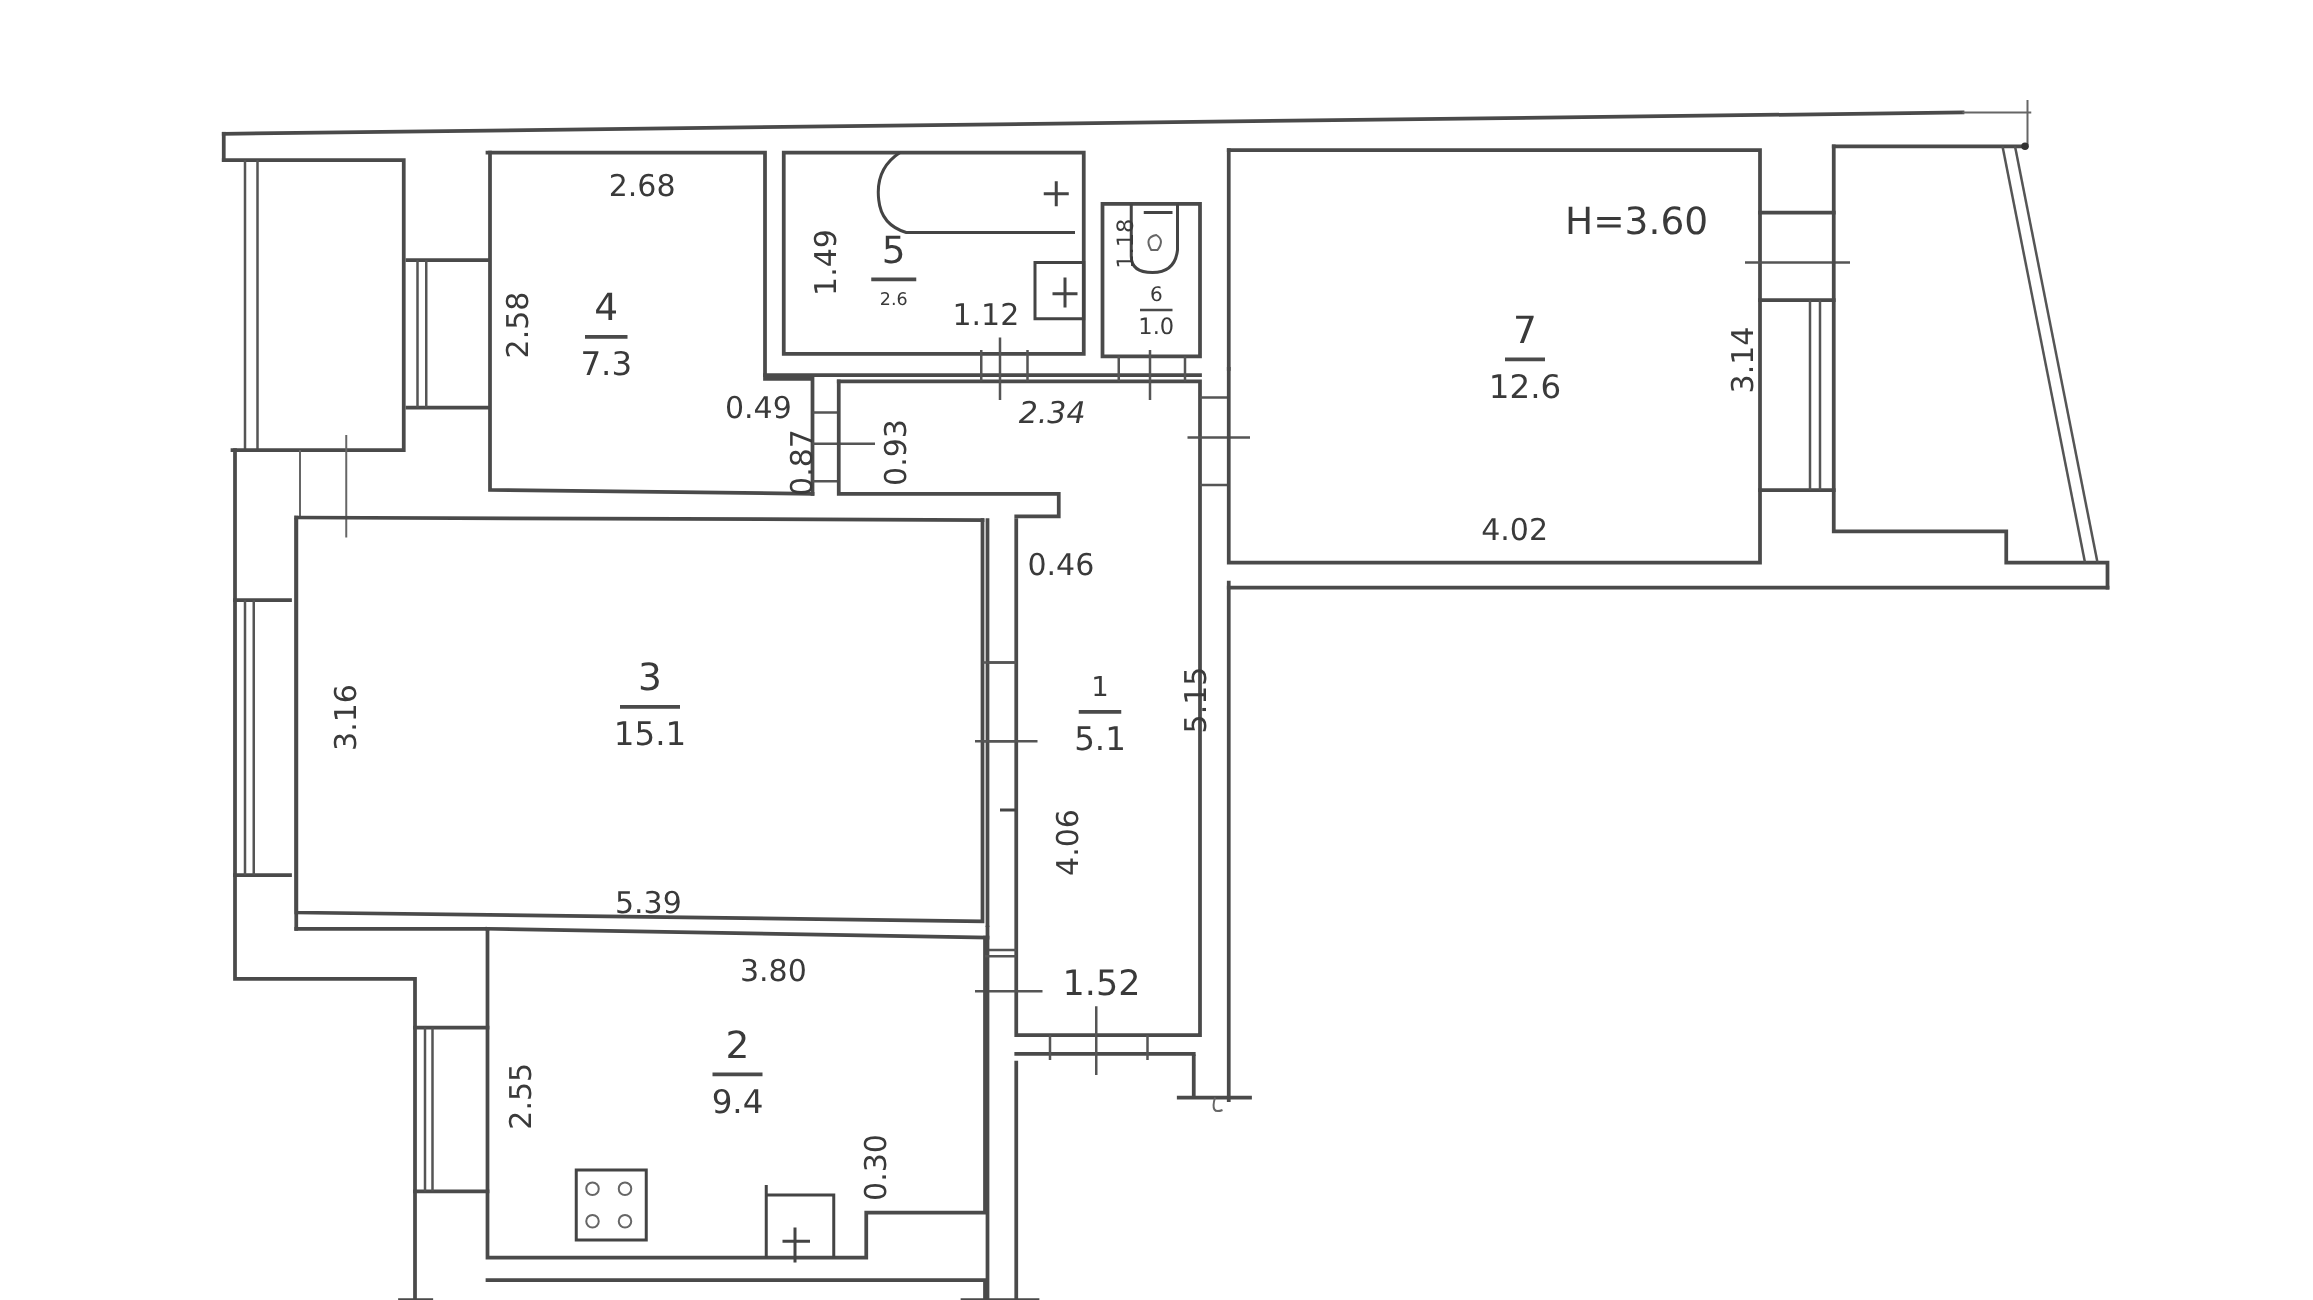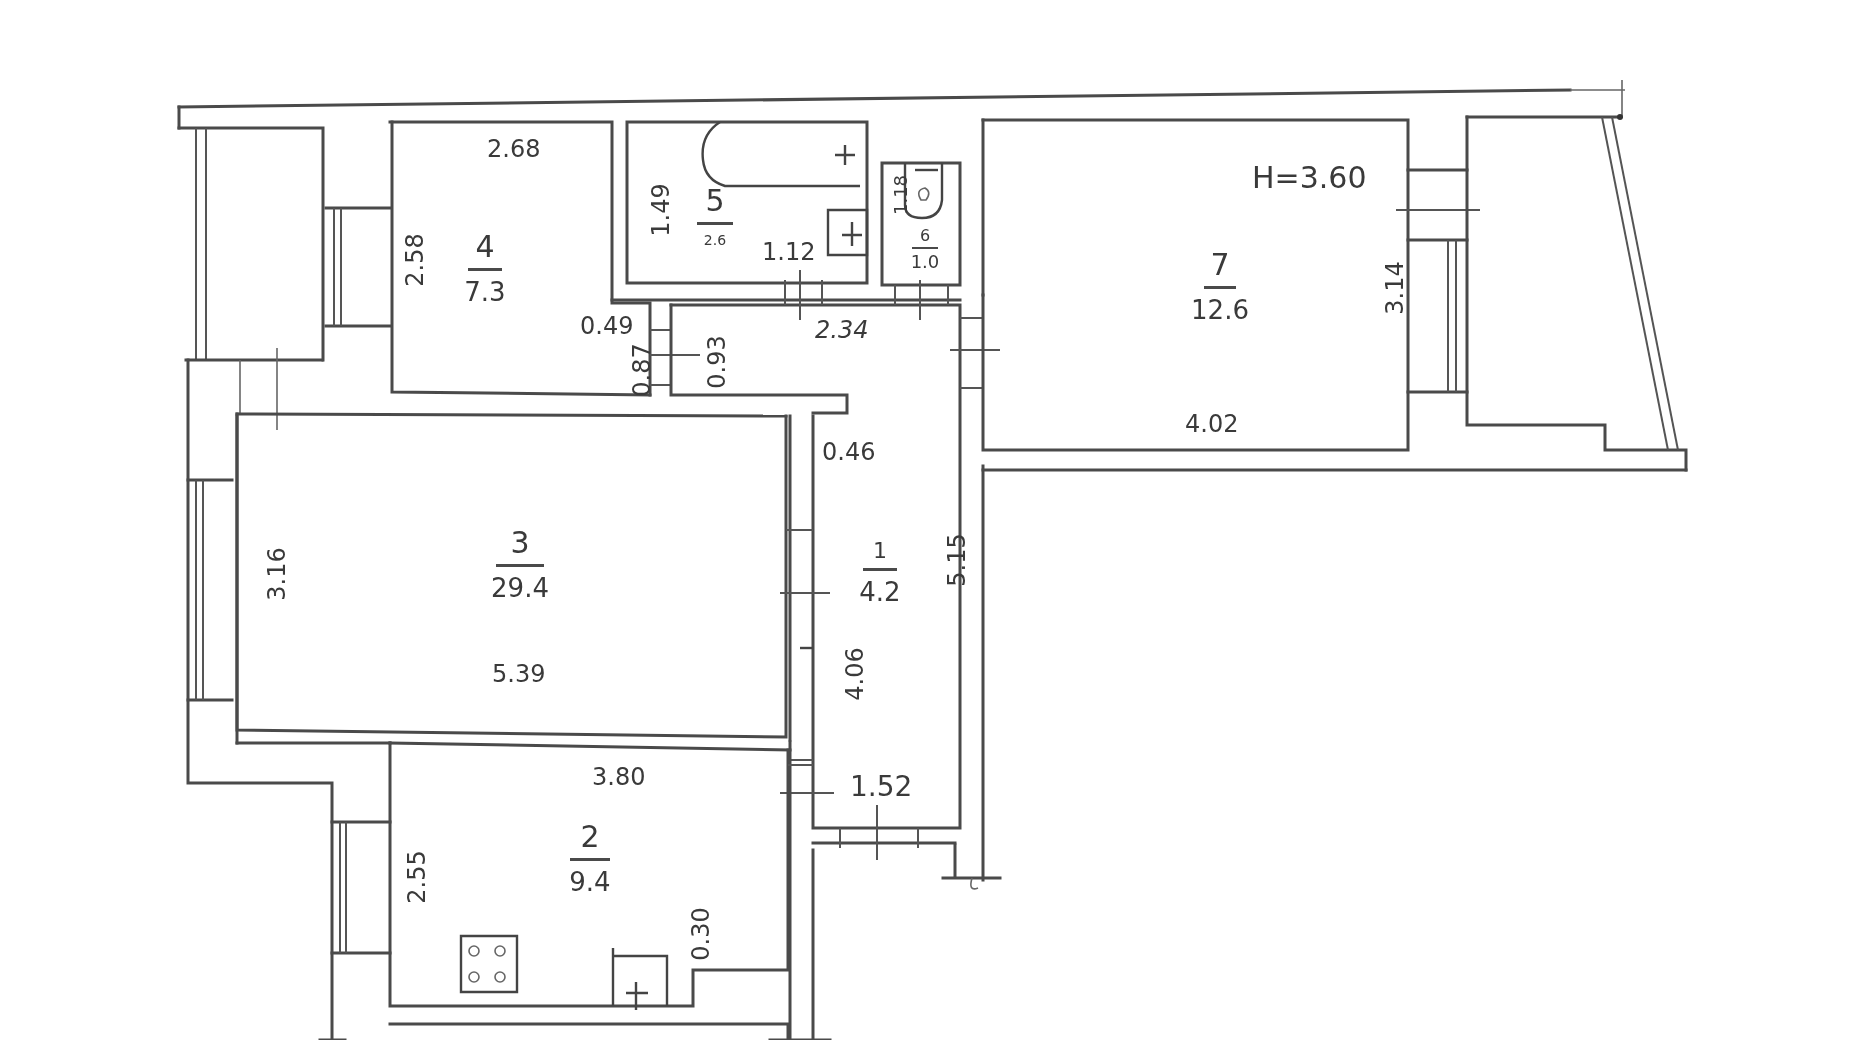--- a/index.html
+++ b/index.html
@@ -158,42 +158,42 @@
   <span class="area" style="font-size:18px;">1.0</span>
 </div>
 <div class="room" style="left:1180px; top:250px; width:80px;">
   <span class="num">7</span>
   <span class="bar" style="width:32px;"></span>
   <span class="area">12.6</span>
 </div>
 <div class="room" style="left:480px; top:528px; width:80px;">
   <span class="num">3</span>
   <span class="bar" style="width:48px;"></span>
-  <span class="area">29.4</span>
+  <span class="area">15.1</span>
 </div>
 <div class="room" style="left:850px; top:540px; width:60px;">
   <span class="num" style="font-size:22px;">1</span>
   <span class="bar" style="width:34px;"></span>
-  <span class="area">4.2</span>
+  <span class="area">5.1</span>
 </div>
 <div class="room" style="left:555px; top:822px; width:70px;">
   <span class="num">2</span>
   <span class="bar" style="width:40px;"></span>
   <span class="area">9.4</span>
 </div>
 
 <div class="lbl" style="left:1252px; top:163px; font-size:30px;">H=3.60</div>
 
 <div class="lbl dim" style="left:487px; top:137px;">2.68</div>
 <div class="lbl dim" style="left:762px; top:240px;">1.12</div>
 <div class="lbl dim" style="left:580px; top:314px;">0.49</div>
 <div class="lbl dim" style="left:815px; top:318px;font-style:italic;">2.34</div>
 <div class="lbl dim" style="left:822px; top:440px;">0.46</div>
 <div class="lbl dim" style="left:1185px; top:412px;">4.02</div>
-<div class="lbl dim" style="left:492px; top:662px;">5.39</div>
+<div class="lbl dim" style="left:492px; top:710px;">5.39</div>
 <div class="lbl dim" style="left:592px; top:765px;">3.80</div>
 <div class="lbl dim" style="left:850px; top:773px; font-size:28px;">1.52</div>
 
 <div class="lbl dim rot" style="left:388px; top:248px;">2.58</div>
 <div class="lbl dim rot" style="left:634px; top:198px;">1.49</div>
 <div class="lbl rot" style="left:881px; top:186px; font-size:18px;">1.18</div>
 <div class="lbl dim rot" style="left:1368px; top:276px;">3.14</div>
 <div class="lbl dim rot" style="left:615px; top:358px;">0.87</div>
 <div class="lbl dim rot" style="left:690px; top:350px;">0.93</div>
 <div class="lbl dim rot" style="left:250px; top:562px;">3.16</div>

